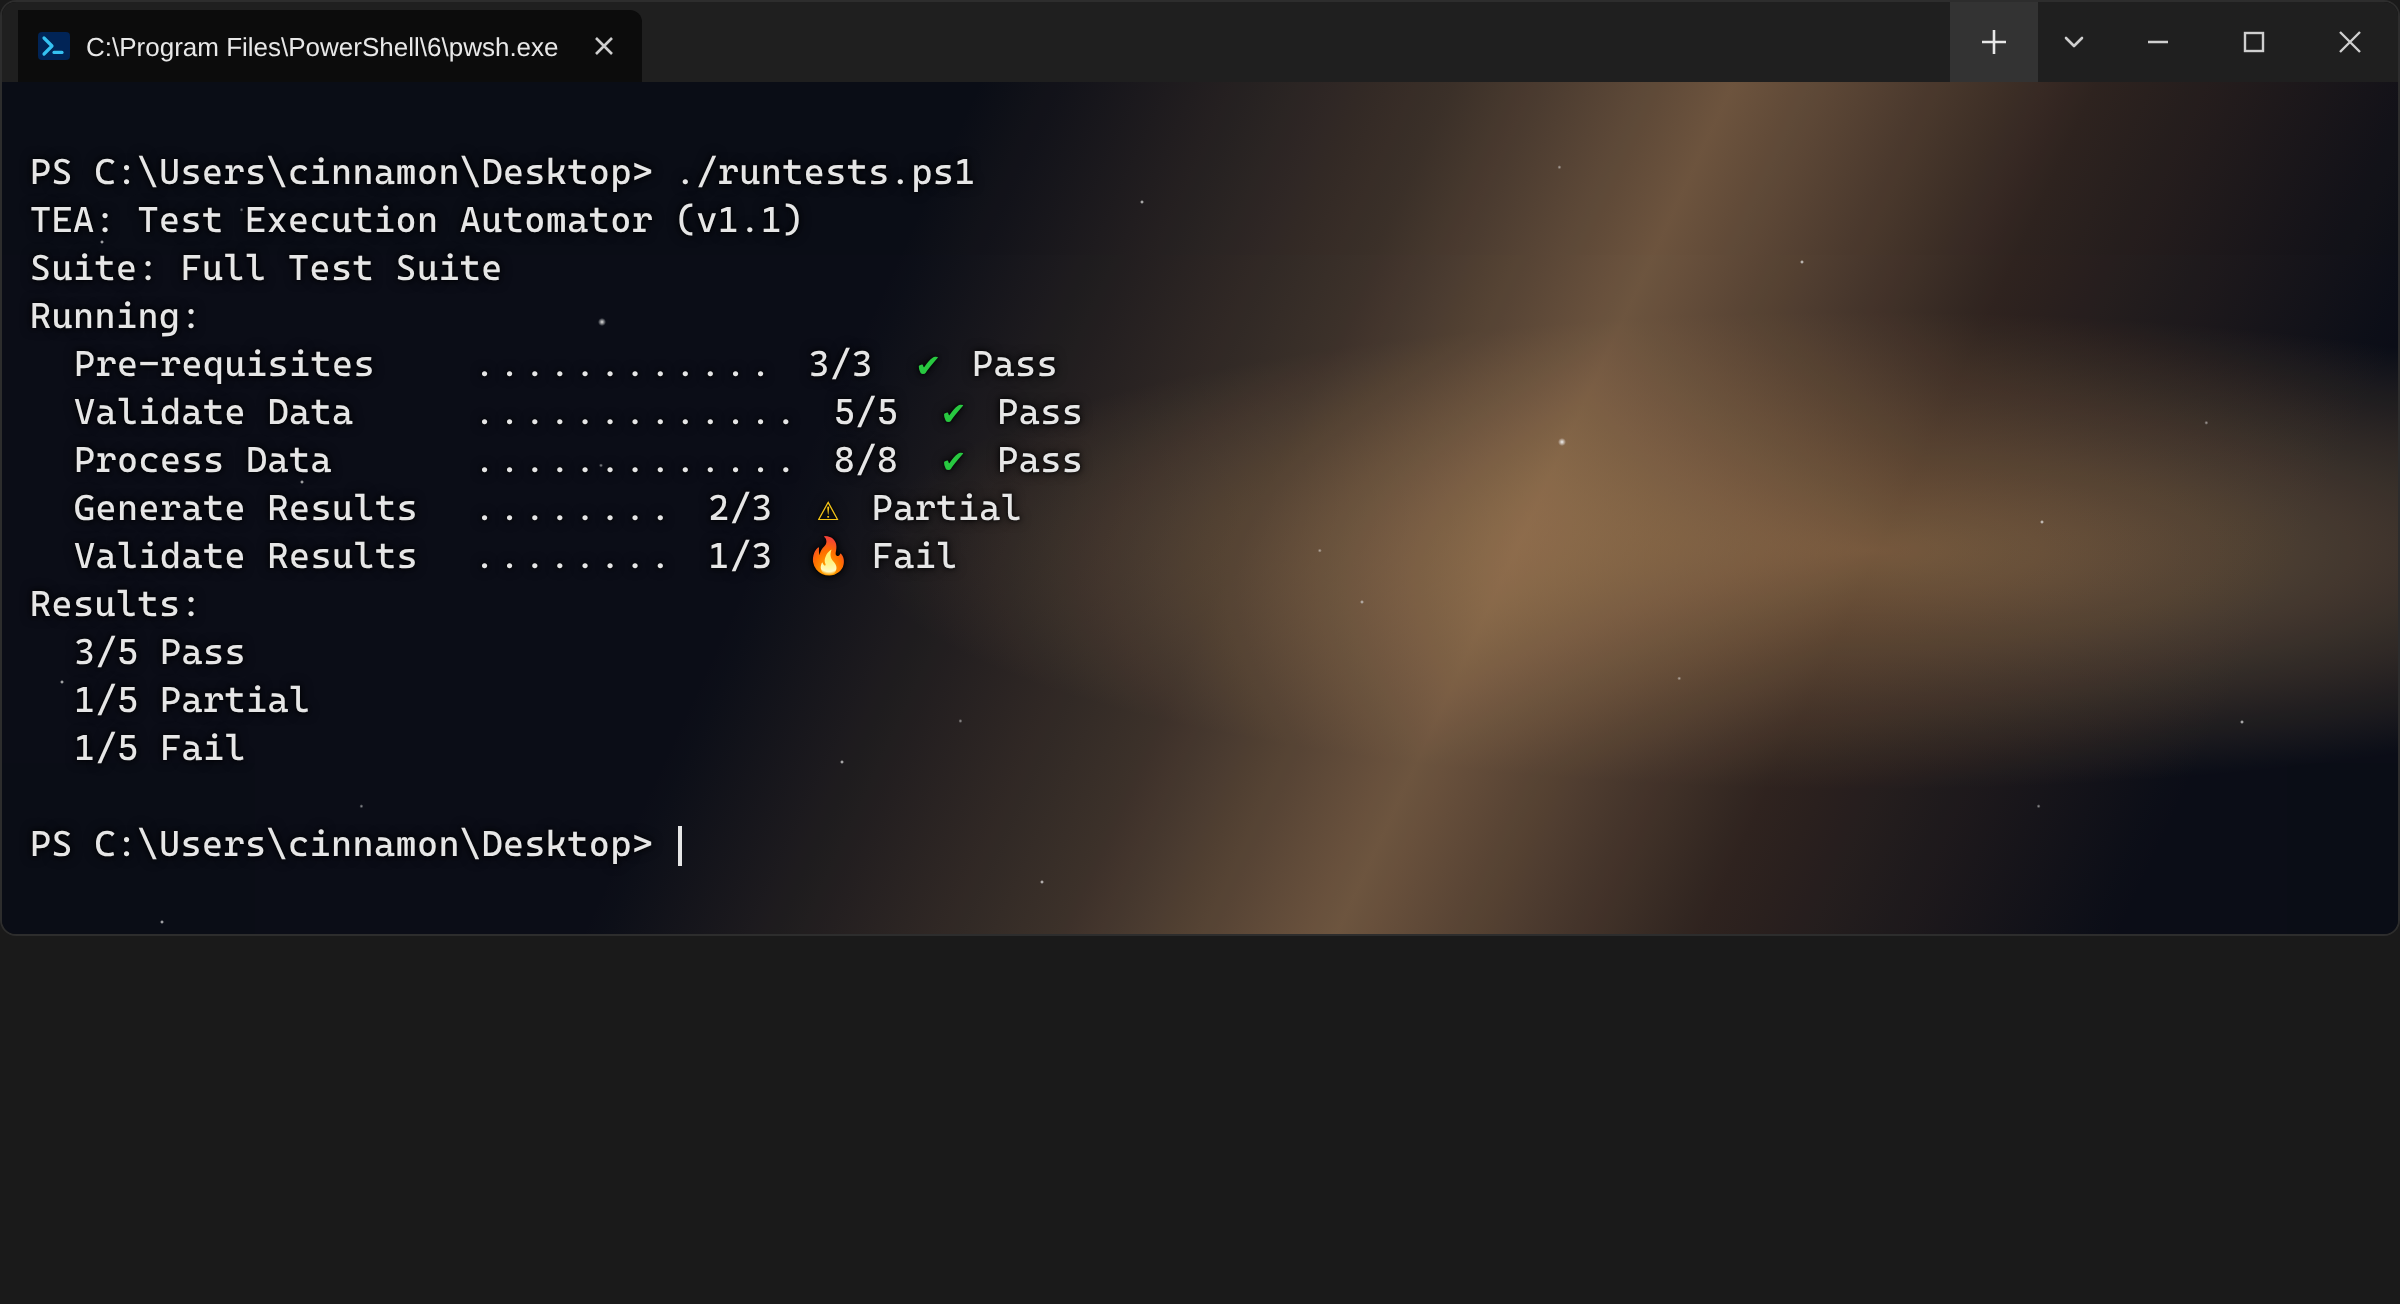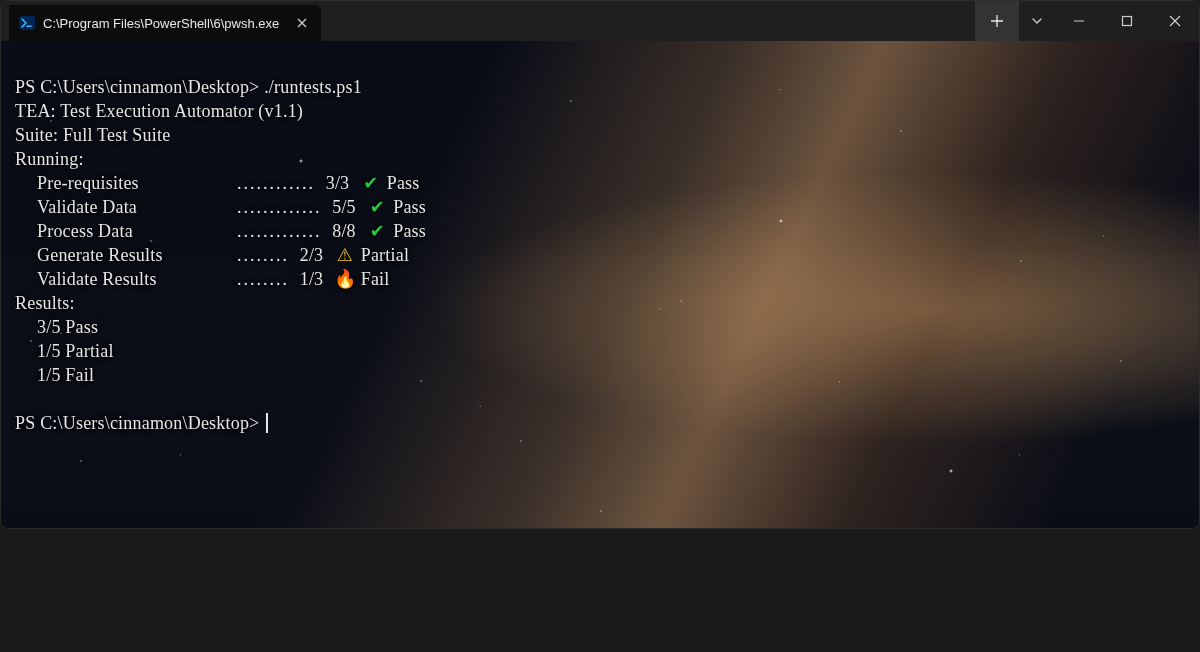--- a/index.html
+++ b/index.html
@@ -7,21 +7,21 @@
     padding: 0;
     width: 1200px;
     height: 652px;
     background: #1a1a1a;
     font-family: 'Cascadia Code', 'Consolas', 'Courier New', monospace;
     overflow: hidden;
   }
   .window {
     position: relative;
     width: 1200px;
-    height: 529px;
+    height: 468px;
     background: #0c0c0c;
     border: 1px solid #2d2d2d;
     box-sizing: border-box;
     display: flex;
     flex-direction: column;
     border-radius: 8px;
     overflow: hidden;
   }
   
   .titlebar {
@@ -89,21 +89,20 @@
     display:flex;
     align-items:center;
     justify-content:center;
     color:#cfcfcf;
   }
   
   .terminal {
     position: relative;
     flex: 1;
     overflow: hidden;
-    font-family: Liberation Serif, serif;
   }
   .bg {
     position: absolute;
     inset: 0;
     background:
       radial-gradient(1px 1px at 50px 80px, #fff, transparent),
       radial-gradient(1px 1px at 150px 200px, #fff, transparent),
       radial-gradient(2px 2px at 300px 120px, #eee, transparent),
       radial-gradient(1px 1px at 420px 340px, #fff, transparent),
       radial-gradient(1px 1px at 570px 60px, #fff, transparent),

